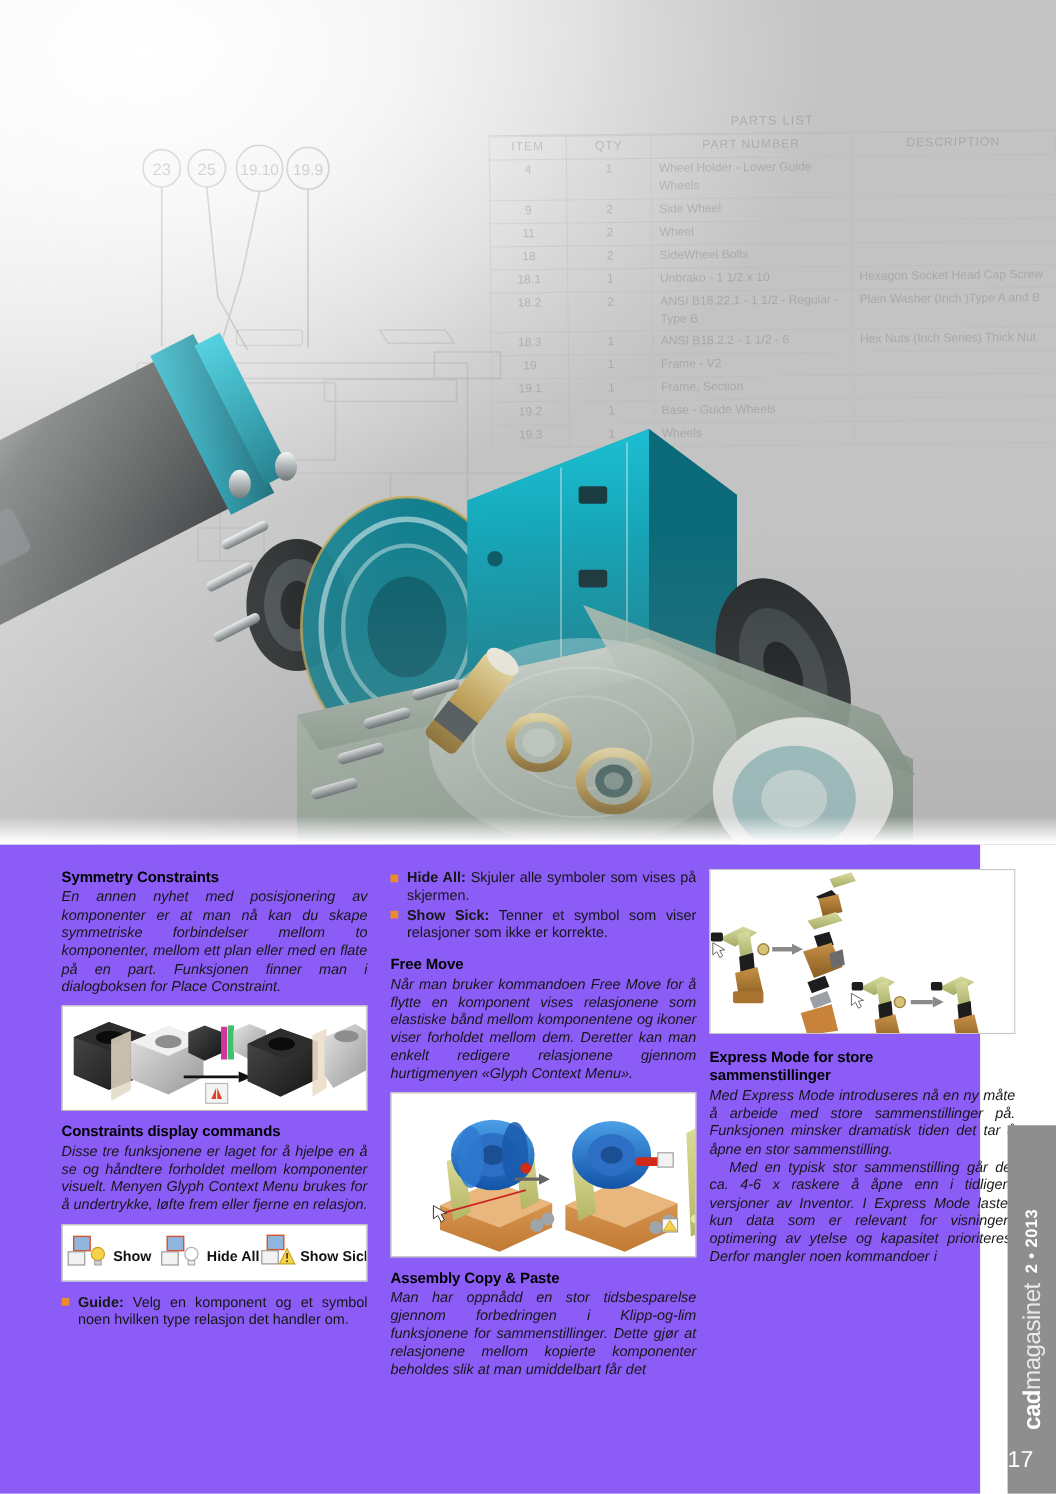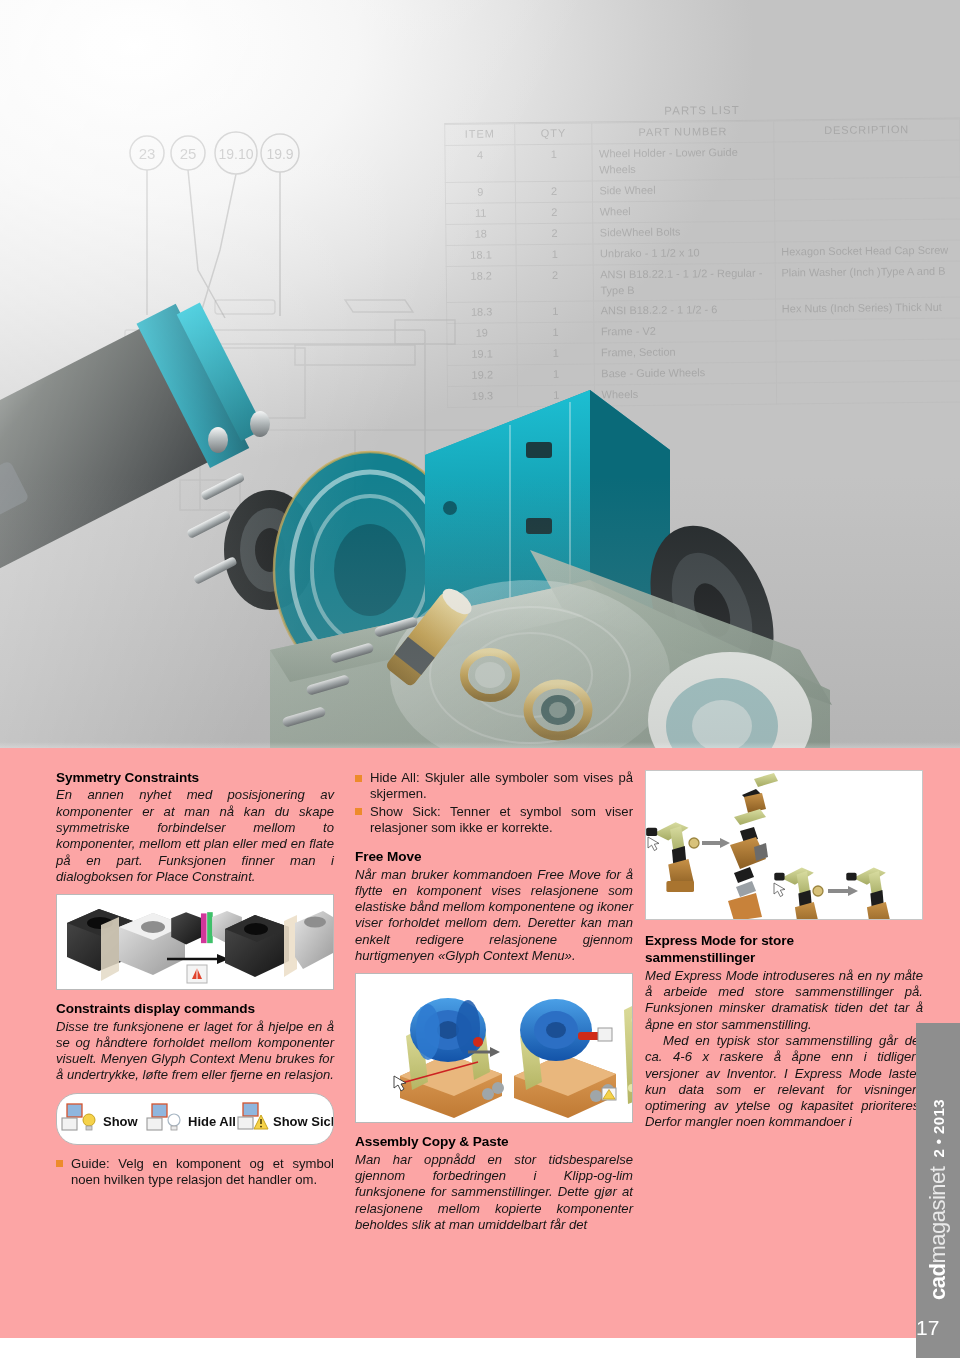--- a/index.html
+++ b/index.html
@@ -61,22 +61,22 @@
   .machine svg{display:block}
 
   
   .hero-fade{
     position:absolute;left:0;bottom:0;width:960px;height:26px;
     background:linear-gradient(180deg, rgba(255,255,255,0) 0%, #ffffff 92%);
   }
 
   
   .article{
-    position:absolute;left:0;top:748px;width:960px;height:590px;
-    background:#fca5a5;
+    position:absolute;left:0;top:768px;width:891px;height:590px;
+    background:#8b5cf6;
   }
   .col{
     position:absolute;top:22px;width:278px;
     font-size:13.1px;line-height:16.3px;color:#161616;
     text-align:justify;
   }
   .col.c1{left:56px;}
   .col.c2{left:355px;}
   .col.c3{left:645px;}
 
@@ -89,29 +89,29 @@
   p.indent{text-indent:18px;}
 
   
   ul.bullets{list-style:none;margin:0;padding:0;}
   ul.bullets li{
     position:relative;padding-left:15px;margin-bottom:1px;text-align:justify;
   }
   ul.bullets li .sq{
     position:absolute;left:0;top:4.5px;width:7px;height:7px;background:#ED8B2B;
   }
-  .lead{font-weight:normal;}
+  .lead{font-weight:bold;}
 
   
   .fig{
     border:1px solid #b9b9b9;background:#fff;box-sizing:border-box;
     margin:9px 0 11px 0;position:relative;overflow:hidden;
   }
   .fig.f-symmetry{height:96px;}
-  .fig.f-toolbar{height:52px;border-radius:21px;}
+  .fig.f-toolbar{height:52px;}
   .fig.f-wheel{height:150px;}
   .fig.f-robot{height:150px;border-color:#c6c6c6;}
   .fig svg{display:block;width:100%;height:100%}
 
   
   .sidetab{
     position:absolute;right:0;top:1023px;width:44px;height:335px;
     background:#8e8e8e;
   }
   .sidetab .vtext{

